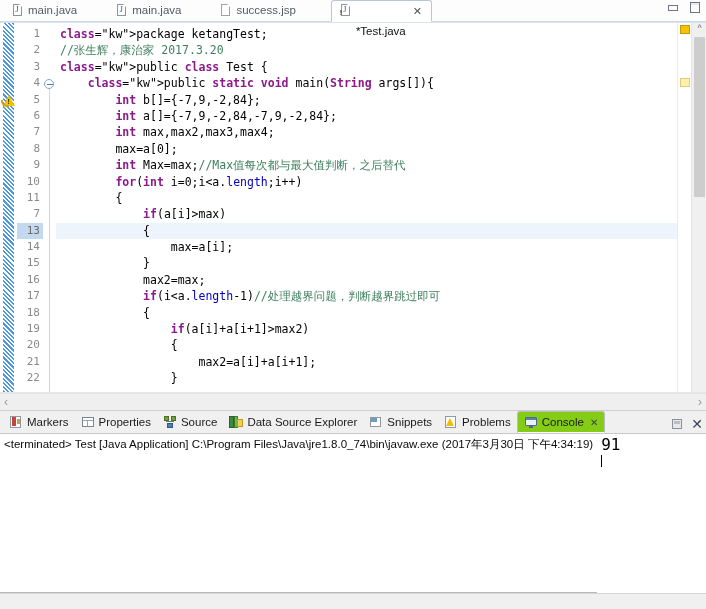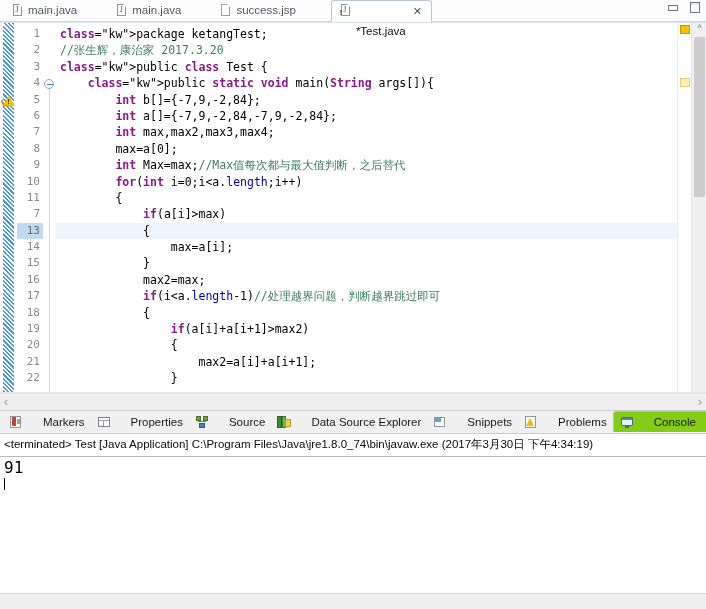--- a/index.html
+++ b/index.html
@@ -237,21 +237,21 @@
     background:#ffffff; min-height:0;
     border-top:1px solid #cfcfcf;
   }
   .viewtabs {
     height:23px; background:#f0f0f0; position:relative;
     display:flex; align-items:flex-end;
     border-bottom:1px solid #c9c9c9;
     flex:0 0 auto;
   }
   .vtab {
-    height:22px; display:flex; align-items:center; gap:20px;
+    height:22px; display:flex; align-items:center; gap:4px;
     padding:0 6px; font-size:11.5px; color:#1a1a1a; white-space:nowrap;
   }
   .vtab.active{
     background:#84cc16;
     border:1px solid #bdbdbd; border-bottom:1px solid #ffffff;
     border-top-left-radius:3px; border-top-right-radius:3px;
     z-index:3;
   }
   .vtab .vclose{ font-size:10px; color:#3c4450; margin-left:2px;
                  font-family:"DejaVu Sans", sans-serif;}
@@ -316,21 +316,21 @@
   .ic-console .scr{ position:absolute; left:1px; top:2px; width:12px; height:9px;
       background:#eaf1f8; border:1px solid #4a6b8a; border-radius:1px; }
   .ic-console .scr::after{ content:""; position:absolute; left:0; top:0;
       right:0; height:2px; background:#5b82a8; }
   .ic-console .std{ position:absolute; left:5px; top:11px; width:4px; height:2px;
       background:#4a6b8a; }
 
   
   .console-body{
     flex:1 1 auto; background:#ffffff; position:relative; min-height:0;
-    display:flex; flex-direction:column;
+    display:flex; 
   }
   .console-header{
     font-size:11.5px; color:#0a0a0a; padding:3px 4px 4px 4px;
     border-bottom:1px solid #b9b9b9;
     white-space:nowrap; overflow:hidden;
     flex:0 0 auto;
   }
   .console-out{
     flex:1 1 auto;
     font-family:"DejaVu Sans Mono","Liberation Mono",monospace;

